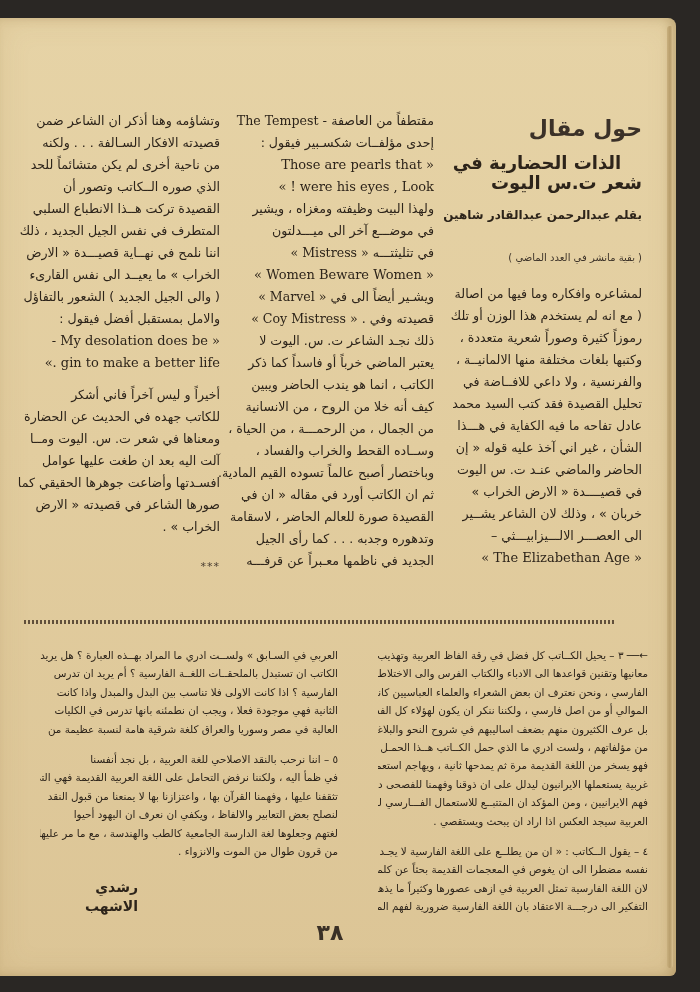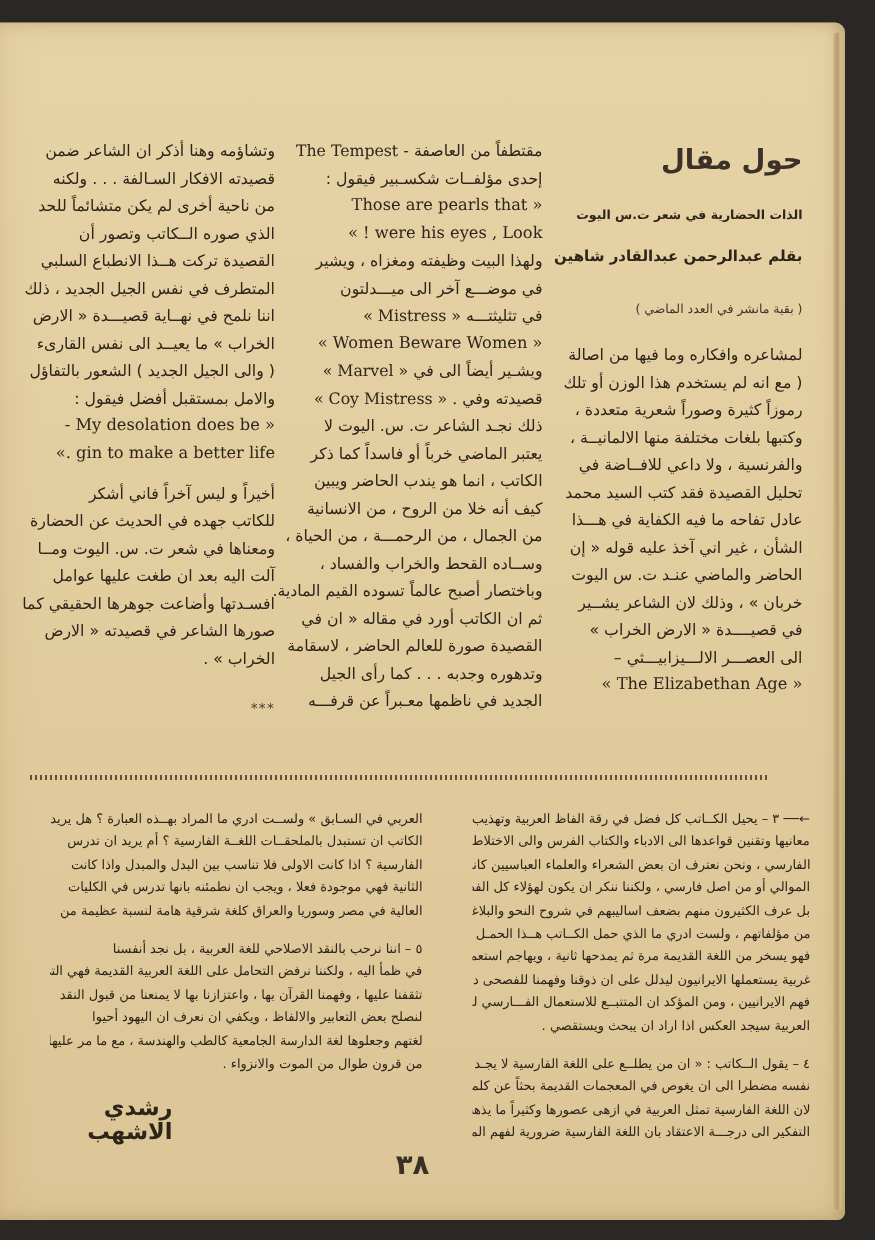--- a/index.html
+++ b/index.html
@@ -34,21 +34,21 @@
   .en { font-family: "DejaVu Serif", serif; direction: ltr; unicode-bidi: embed; }
   .en-line { font-family: "DejaVu Serif", serif; font-size: 13px; display: block; text-align: center; white-space: nowrap; }
 
   
   #col-right { left: 432px; top: 91px; width: 210px; }
   .title {
     font-family: "DejaVu Sans", sans-serif; font-weight: bold;
     font-size: 22px; line-height: 40px; text-align: center; color: #3b3128;
     letter-spacing: 1px;
   }
-  .subtitle { font-weight: bold; font-size: 10px; text-align: center; margin-top: 14px; line-height: 20px; }
+  .subtitle { font-weight: bold; font-size: 18px; text-align: center; margin-top: 4px; line-height: 20px; }
   .byline { font-weight: bold; font-size: 12px; text-align: center; margin-top: 12px; line-height: 20px; }
   .note { font-size: 10px; text-align: center; margin-top: 24px; line-height: 18px; color: #3e342a; }
   .body-right { margin-top: 16px; }
 
   #col-mid { left: 226px; top: 92px; width: 208px; }
   #col-left { left: 22px; top: 92px; width: 198px; }
   .stars { text-align: center; margin-top: 18px; font-size: 11px; color: #4a3e32; letter-spacing: 1px; direction: ltr; }
   .gap { height: 10px; }
 
   .dotted {
@@ -58,21 +58,21 @@
   }
 
   .bcol {
     position: absolute; direction: rtl; color: #2d241a;
     font-size: 10.4px; line-height: 18.4px; text-align: justify; text-align-last: right;
   }
   .bcol .line { display: block; white-space: nowrap; overflow: hidden; }
   #bcol-right { left: 378px; top: 628px; width: 270px; }
   #bcol-left { left: 40px; top: 628px; width: 298px; }
   .bpar-gap { height: 12px; }
-  .signature { font-weight: bold; font-size: 18px; text-align: right; margin-top: 18px; padding-right: 200px; }
+  .signature { font-weight: bold; font-size: 14px; text-align: right; margin-top: 18px; padding-right: 200px; }
 
   .page-number {
     position: absolute; left: 300px; top: 902px; width: 60px; text-align: center;
     font-size: 22px; font-weight: bold; color: #3a3026; direction: rtl;
   }
 </style>
 </head>
 <body>
 
 <div class="page">
@@ -86,22 +86,22 @@
     <div class="body-right">
       <span class="line">لمشاعره وافكاره وما فيها من اصالة</span>
       <span class="line">( مع انه لم يستخدم هذا الوزن أو تلك</span>
       <span class="line">رموزاً كثيرة وصوراً شعرية متعددة ،</span>
       <span class="line">وكتبها بلغات مختلفة منها الالمانيــة ،</span>
       <span class="line">والفرنسية ، ولا داعي للافــاضة في</span>
       <span class="line">تحليل القصيدة فقد كتب السيد محمد</span>
       <span class="line">عادل تفاحه ما فيه الكفاية في هـــذا</span>
       <span class="line">الشأن ، غير اني آخذ عليه قوله « إن</span>
       <span class="line">الحاضر والماضي عنـد ت. س اليوت</span>
+      <span class="line">في قصيــــدة « الارض الخراب »</span>
       <span class="line">خربان » ، وذلك لان الشاعر يشــير</span>
-      <span class="line">في قصيــــدة « الارض الخراب »</span>
       <span class="line">الى العصـــر الالـــيزابيـــثي –</span>
       <span class="en-line">« The Elizabethan Age »</span>
     </div>
   </div>
 
   <div class="col" id="col-mid">
     <span class="line"><span>مقتطفاً من العاصفة -</span> <span class="en">The Tempest</span></span>
     <span class="line">إحدى مؤلفــات شكسـبير فيقول :</span>
     <span class="en-line">« Those are pearls that</span>
     <span class="en-line">were his eyes , Look ! »</span>

